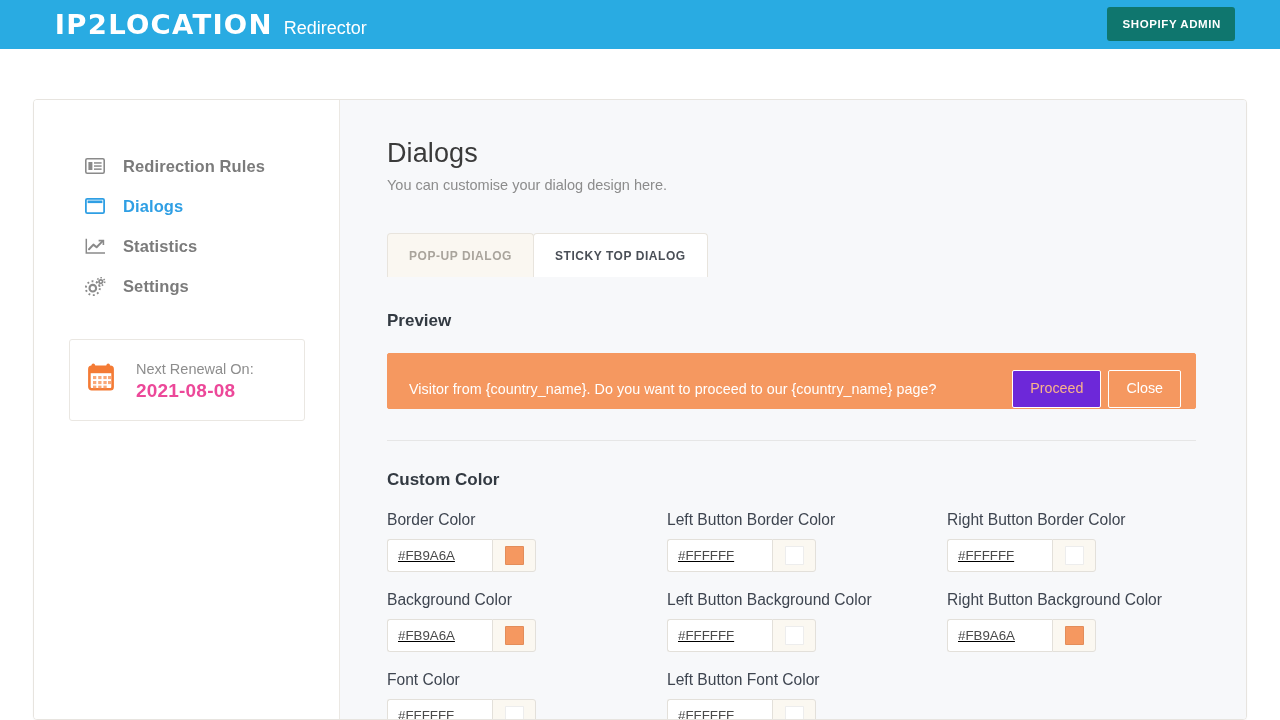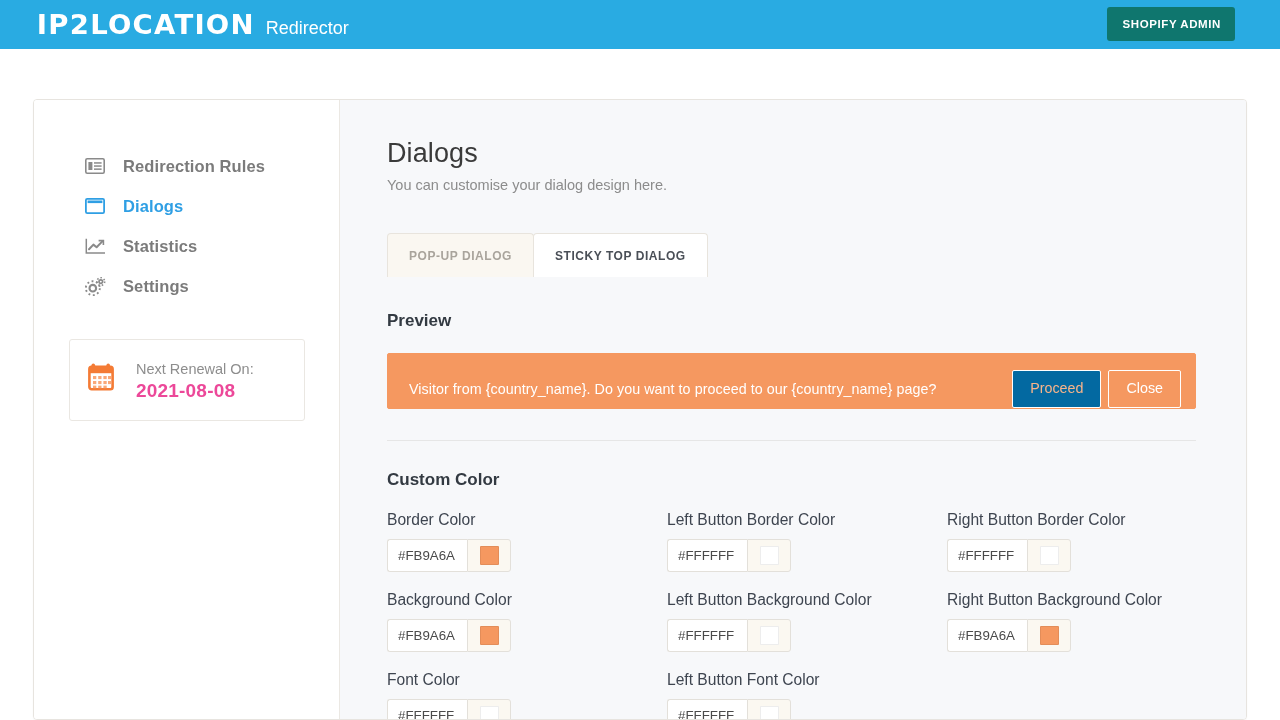--- a/index.html
+++ b/index.html
@@ -10,21 +10,21 @@
     font-family: "Liberation Sans", sans-serif;
     -webkit-font-smoothing: antialiased;
   }
 
   
   .topbar {
     height: 49px;
     background: #29ABE2;
     display: flex;
     align-items: center;
-    padding: 0 45px 0 39px;
+    padding: 0 45px 0 57px;
     position: relative;
   }
   .brand { display: flex; align-items: baseline; gap: 13px; }
   .brand-logo {
     font-family: "DejaVu Sans", sans-serif;
     font-size: 27px;
     font-weight: 700;
     letter-spacing: 1.2px;
     color: #ffffff;
     line-height: 1;
@@ -146,42 +146,42 @@
   }
   .preview-msg { color: #ffffff; font-size: 14.3px; flex: 1; letter-spacing: 0.05px; }
   .pv-btn {
     font-size: 14.3px;
     padding: 8px 17px 9px 17px;
     border-radius: 2px;
     cursor: pointer;
     font-family: "Liberation Sans", sans-serif;
     line-height: 1.3;
   }
-  .pv-btn.left { background: #0369a1; border: 1px solid #ffffff; color: #f9b48a; margin-right: 7px; }
+  .pv-btn.left { background: #6d28d9; border: 1px solid #ffffff; color: #f9b48a; margin-right: 7px; }
   .pv-btn.right { background: transparent; border: 1px solid #ffffff; color: #ffffff; }
 
   .divider { height: 1px; background: #e6e6e6; margin-top: 31px; }
 
   .custom-title { margin-top: 29px; }
 
   .cols {
     display: grid;
     grid-template-columns: 280px 280px 1fr;
     margin-top: 20px;
     column-gap: 0;
   }
   .field-label {
     font-size: 15.6px;
     color: #3e4550;
     margin-bottom: 9px;
     line-height: 1.28;
   }
   .field { margin-bottom: 18px; }
   .field.wide-label { max-width: 226px; }
-  .input-group { display: flex; height: 33px; width: 124px; }
+  .input-group { display: flex; height: 33px; width: 149px; text-decoration: underline; }
   .hex-input {
     flex: 1;
     border: 1px solid #e3e0da;
     border-right: none;
     border-radius: 3px 0 0 3px;
     background: #ffffff;
     font-size: 13.3px;
     color: #4a4a4a;
     padding: 0 10px;
     font-family: "Liberation Sans", sans-serif;

